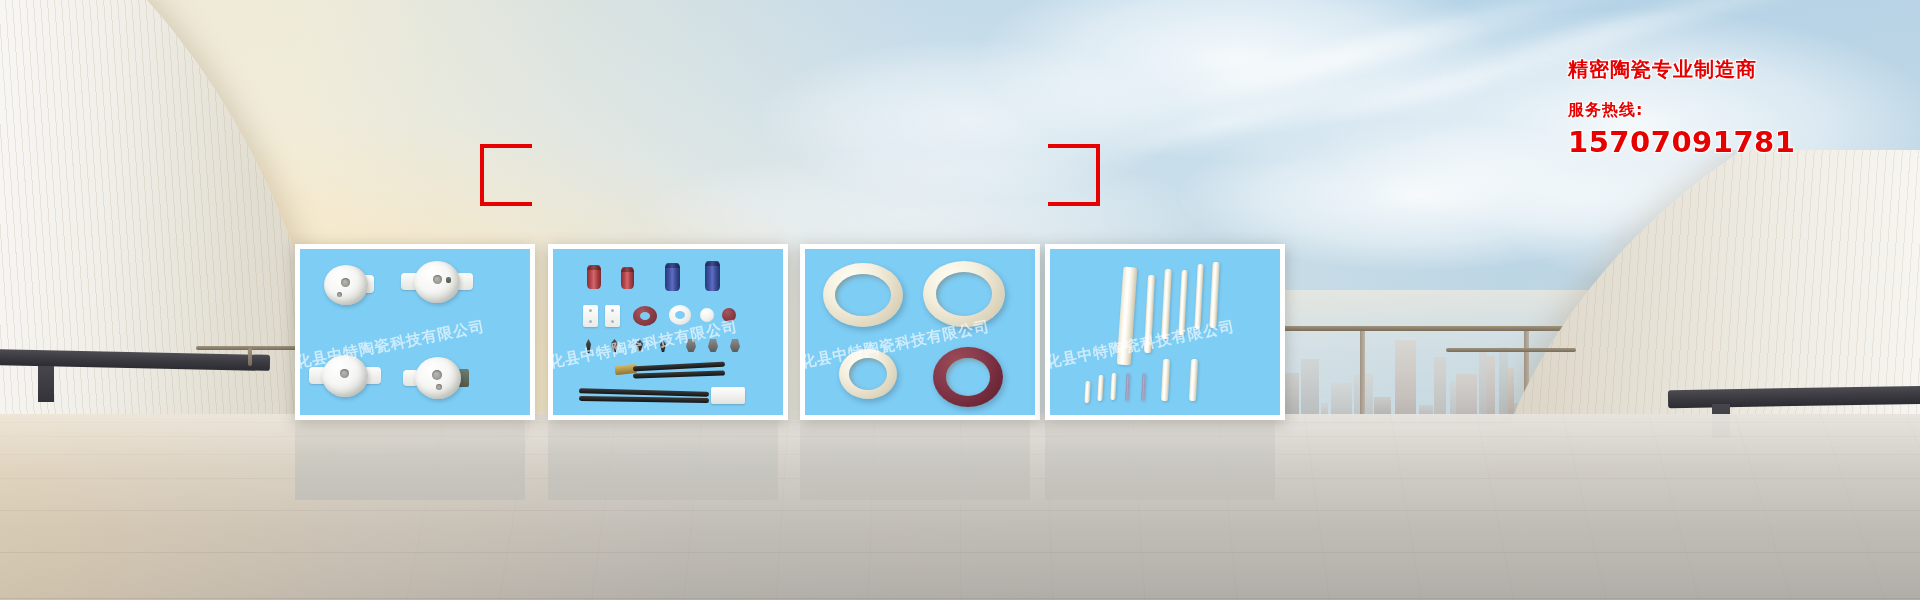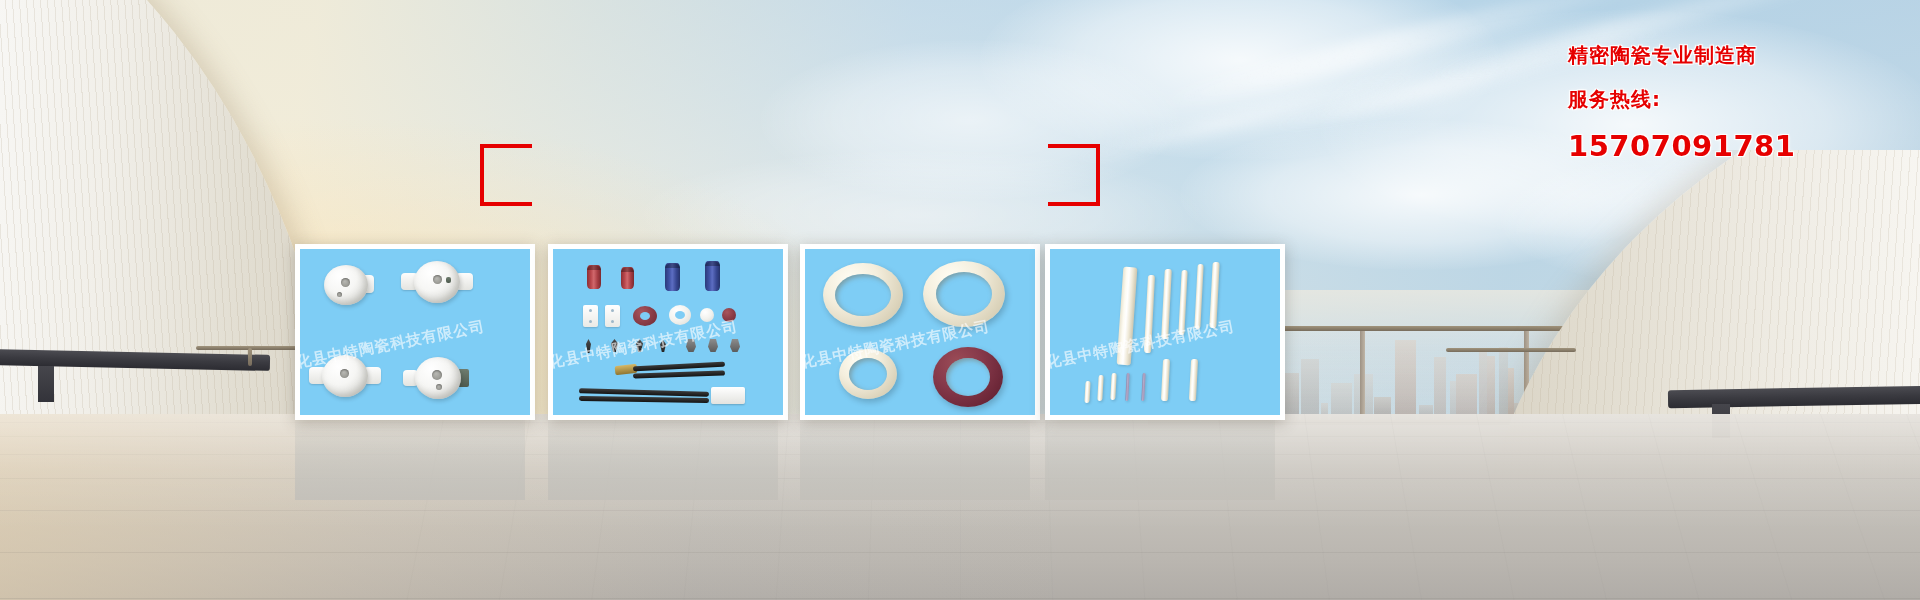--- a/index.html
+++ b/index.html
@@ -199,31 +199,31 @@
   }
   .slogan-en{
     position:absolute;left:0;top:66px;width:620px;text-align:center;
     font-family:"Liberation Sans","DejaVu Sans",sans-serif;
     font-size:19px;font-weight:bold;color:#1a1a1a;
     letter-spacing:1.1px;
     white-space:nowrap;
   }
 
   
-  .contact{position:absolute;left:1568px;top:42px;width:330px;}
+  .contact{position:absolute;left:1568px;top:56px;width:330px;}
   .contact div{
     color:#e60000;font-weight:bold;
     font-family:"DejaVu Sans","Liberation Sans",sans-serif;
     text-shadow:-1px -1px 0 rgba(255,255,255,0.9), 1px -1px 0 rgba(255,255,255,0.9),
                 -1px 1px 0 rgba(255,255,255,0.9), 1px 1px 0 rgba(255,255,255,0.9),
                 0 0 4px rgba(255,255,255,0.8);
     white-space:nowrap;
   }
   .contact-tag{font-size:20px;letter-spacing:1px;margin-bottom:17px;}
-  .contact-hotline{font-size:20px;letter-spacing:1px;margin-bottom:16px;}
+  .contact-hotline{font-size:16px;letter-spacing:1px;margin-bottom:4px;}
   .contact-phone{font-size:29px;letter-spacing:0.5px;}
 
   
   .panels{position:absolute;left:0;top:0;width:1920px;height:600px;}
   .panel{
     position:absolute;top:244px;width:230px;height:166px;
     background:#ffffff;
     padding:5px;
     box-shadow:0 3px 14px rgba(80,70,55,0.30);
   }

